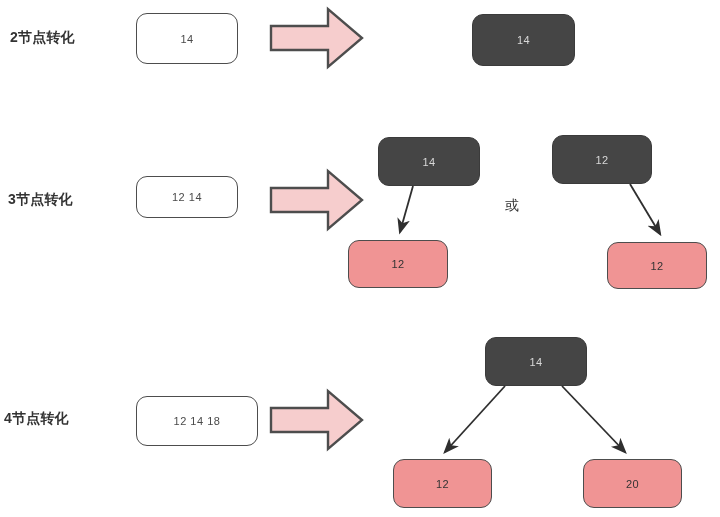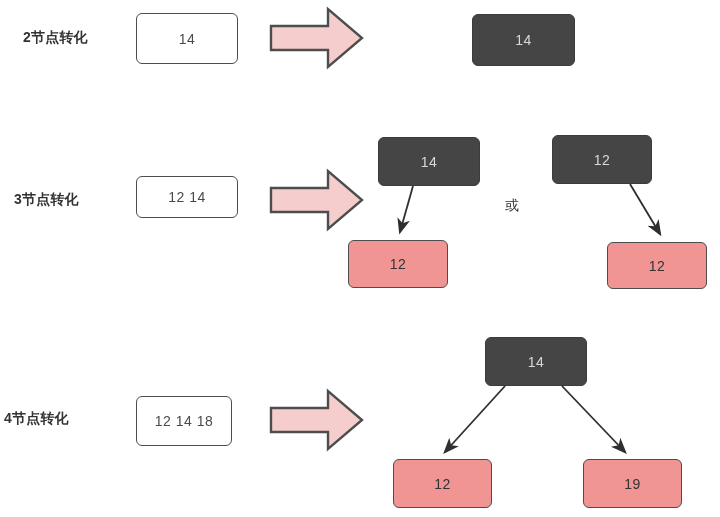--- a/index.html
+++ b/index.html
@@ -19,25 +19,25 @@
     position: absolute;
     font-size: 14px;
     font-weight: bold;
     color: #333333;
     white-space: nowrap;
     letter-spacing: 0.2px;
   }
   .node {
     position: absolute;
     box-sizing: border-box;
-    border-radius: 6px;
+    border-radius: 11px;
     display: flex;
     align-items: center;
     justify-content: center;
-    font-size: 14px;
+    font-size: 11px;
     letter-spacing: 0.5px;
   }
   .node.white {
     background: #ffffff;
     border: 1.6px solid #4d4d4d;
     color: #4a4a4a;
   }
   .node.dark {
     background: #454545;
     border: 1.6px solid #3b3b3b;
@@ -58,31 +58,31 @@
     position: absolute;
     overflow: visible;
     pointer-events: none;
   }
 </style>
 </head>
 <body>
 
 <div id="canvas">
 
-  <div class="row-label" style="left:10px; top:29px;margin-left:13px;">2节点转化</div>
+  <div class="row-label" style="left:10px; top:29px;">2节点转化</div>
 
   <div class="node white" style="left:136px; top:13px; width:102px; height:51px;">14</div>
 
   <svg class="arrow-svg" style="left:270px; top:8px;" width="94" height="62">
     <polygon points="1,18 58,18 58,1 92,30 58,59 58,42 1,42" fill="#f6cdcd" stroke="#4d4d4d" stroke-width="2.4" stroke-linejoin="miter"></polygon>
   </svg>
 
   <div class="node dark" style="left:472px; top:14px; width:103px; height:52px;">14</div>
 
-  <div class="row-label" style="left:14px; top:191px;">3节点转化</div>
+  <div class="row-label" style="left:8px; top:191px;">3节点转化</div>
 
   <div class="node white" style="left:136px; top:176px; width:102px; height:42px;">12  14</div>
 
   <svg class="arrow-svg" style="left:270px; top:170px;" width="94" height="62">
     <polygon points="1,18 58,18 58,1 92,30 58,59 58,42 1,42" fill="#f6cdcd" stroke="#4d4d4d" stroke-width="2.4" stroke-linejoin="miter"></polygon>
   </svg>
 
   <div class="node dark" style="left:378px; top:137px; width:102px; height:49px;">14</div>
 
   <svg class="edge-svg" style="left:360px; top:180px;" width="140" height="70">
@@ -106,35 +106,35 @@
         <path d="M0,0.4 L9,4 L0,7.6 L2.4,4 z" fill="#2f2f2f"></path>
       </marker>
     </defs>
     <line x1="40" y1="6" x2="70" y2="56" stroke="#2f2f2f" stroke-width="1.8" marker-end="url(#ah2b)"></line>
   </svg>
 
   <div class="node pink" style="left:607px; top:242px; width:100px; height:47px;">12</div>
 
   <div class="row-label" style="left:4px; top:410px;">4节点转化</div>
 
-  <div class="node white" style="left:136px; top:396px; width:96px; height:50px;">12 14 18</div>
+  <div class="node white" style="left:136px; top:396px; width:122px; height:50px;">12 14 18</div>
 
   <svg class="arrow-svg" style="left:270px; top:390px;" width="94" height="62">
     <polygon points="1,18 58,18 58,1 92,30 58,59 58,42 1,42" fill="#f6cdcd" stroke="#4d4d4d" stroke-width="2.4" stroke-linejoin="miter"></polygon>
   </svg>
 
   <div class="node dark" style="left:485px; top:337px; width:102px; height:49px;">14</div>
 
   <svg class="edge-svg" style="left:380px; top:380px;" width="320" height="90">
     <defs>
       <marker id="ah3" markerWidth="9" markerHeight="9" refX="7.5" refY="4" orient="auto" markerUnits="strokeWidth">
         <path d="M0,0.4 L9,4 L0,7.6 L2.4,4 z" fill="#2f2f2f"></path>
       </marker>
     </defs>
     <line x1="125" y1="6" x2="65" y2="72" stroke="#2f2f2f" stroke-width="1.8" marker-end="url(#ah3)"></line>
     <line x1="182" y1="6" x2="245" y2="72" stroke="#2f2f2f" stroke-width="1.8" marker-end="url(#ah3)"></line>
   </svg>
 
   <div class="node pink" style="left:393px; top:459px; width:99px; height:49px;">12</div>
 
-  <div class="node pink" style="left:583px; top:459px; width:99px; height:49px;">19</div>
+  <div class="node pink" style="left:583px; top:459px; width:99px; height:49px;">20</div>
 
 </div>
 
 </body></html>

